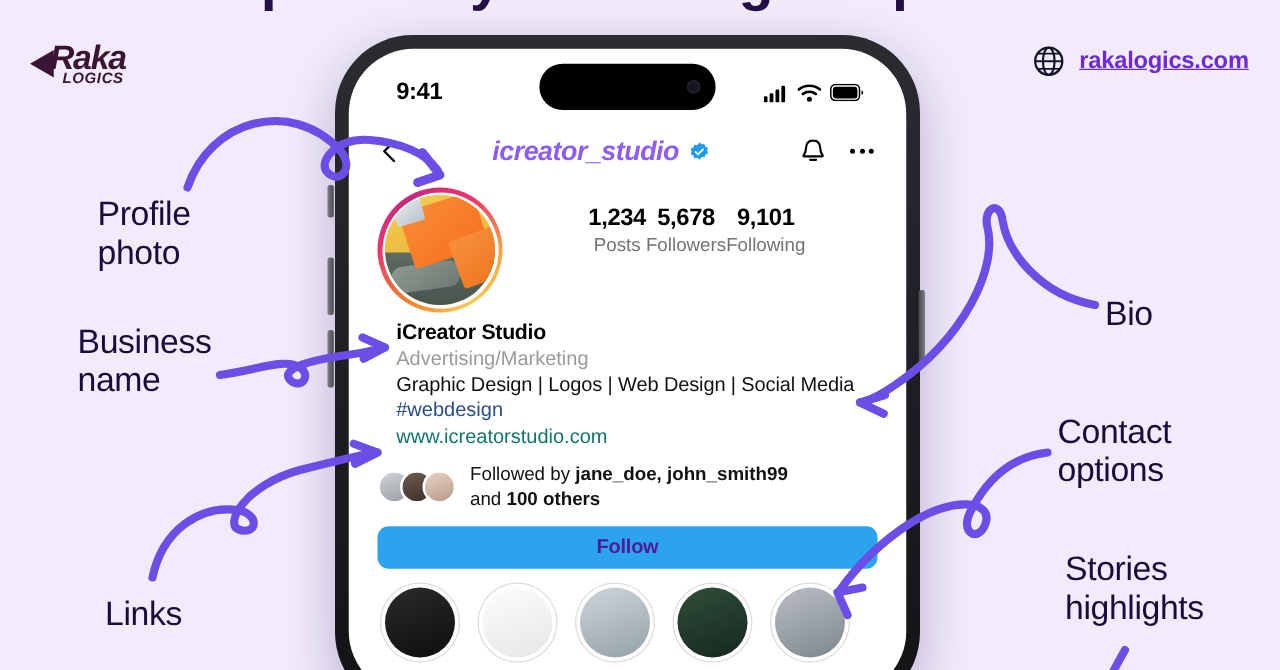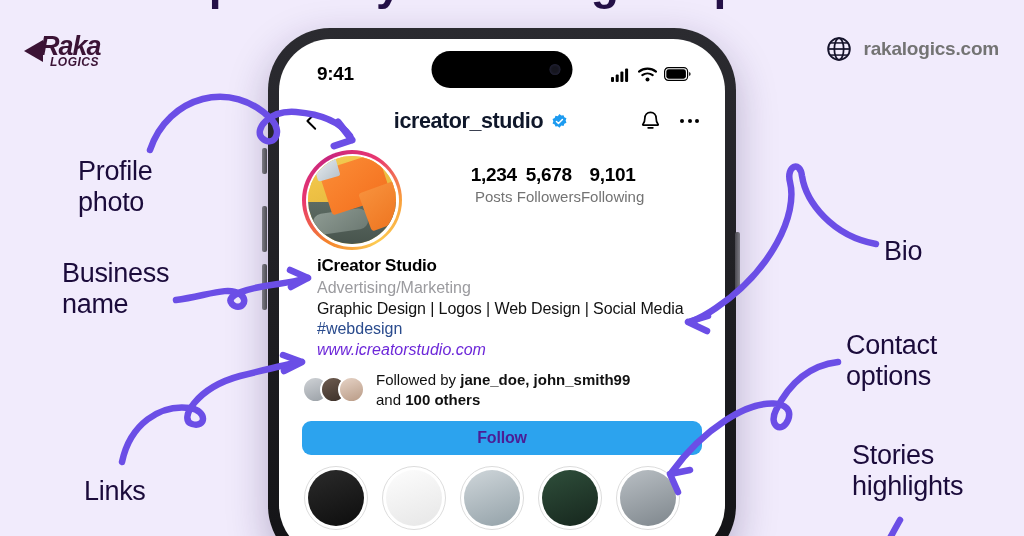--- a/index.html
+++ b/index.html
@@ -34,21 +34,21 @@
     letter-spacing:-1px;
   }
   .logo-logics {
     font-size:12px; font-weight:800; font-style:italic; color:#3B1335;
     letter-spacing:.5px; margin-left:10px; margin-top:-3px;
   }
 
   
   .site { position:absolute; right:25px; top:36px; display:flex; align-items:center; gap:11px; }
   .globe { width:26px;height:26px; flex:none; }
-  .site-url { font-size:19px; font-weight:700; color:#737373; letter-spacing:-.2px; }
+  .site-url { font-size:19px; font-weight:700; color:#6d28d9; letter-spacing:-.2px;text-decoration:underline; }
 
   
   .phone {
     position:absolute; left:268px; top:28px;
     width:468px; height:540px;
     background:linear-gradient(180deg,#2b2b30,#131316);
     border-radius:62px;
     padding:11px;
     box-shadow:0 14px 40px rgba(40,20,80,.28);
     z-index:5;
@@ -81,21 +81,21 @@
   }
   .dyn-cam { width:11px;height:11px;border-radius:50%;background:#16161f;
              box-shadow:inset 0 0 3px #2c2c4a; }
 
   
   .app-header {
     display:flex; align-items:center; padding:6px 26px 0 22px; height:46px; gap:10px;
   }
   .back-chev { width:22px; height:22px; flex:none; }
   .handle-wrap { flex:1; display:flex; align-items:center; justify-content:center; gap:8px; }
-  .handle { font-size:21.5px; font-weight:700; color:#0f172a; letter-spacing:-.4px; }
+  .handle { font-size:21.5px; font-weight:700; color:#8b5cf6; letter-spacing:-.4px;font-style:italic; }
   .verified { width:17px;height:17px; flex:none; }
   .hdr-icons { display:flex; align-items:center; gap:18px; }
   .bell { width:23px;height:23px; }
   .dots { display:flex; gap:3.5px; }
   .dots i { width:4px;height:4px;border-radius:50%;background:#000; display:block; }
 
   
   .profile-row { display:flex; align-items:flex-start; padding:9px 26px 0 23px; }
   .avatar-ring {
     width:100px; height:100px; border-radius:50%; flex:none;
@@ -126,21 +126,21 @@
   .stat { text-align:center; }
   .stat-num { font-size:19px; font-weight:700; color:#000; letter-spacing:-.3px; }
   .stat-lbl { font-size:15px; color:#737373; margin-top:2px; }
 
   
   .bio { padding:6px 26px 0 38px; }
   .biz-name { font-size:17px; font-weight:700; color:#000; letter-spacing:-.2px; }
   .category { font-size:16px; color:#9b9b9f; margin-top:3px; }
   .bio-line { font-size:16px; color:#111; margin-top:3px; letter-spacing:-.1px; }
   .bio-tag  { font-size:16px; color:#2a4b8d; margin-top:2px; }
-  .bio-link { font-size:16px; color:#6d28d9; margin-top:3px;font-style:italic; }
+  .bio-link { font-size:16px; color:#0f766e; margin-top:3px; }
 
   
   .followed { display:flex; align-items:center; gap:11px; padding:11px 26px 0 23px; }
   .faces { display:flex; flex:none; }
   .face { width:27px;height:27px;border-radius:50%;border:2px solid #fff; margin-left:-9px; overflow:hidden; }
   .face:first-child { margin-left:0; }
   .f1 { background:linear-gradient(160deg,#cfd2d6,#9aa0a6); }
   .f2 { background:linear-gradient(160deg,#6e5c50,#3c3029); }
   .f3 { background:linear-gradient(160deg,#e6d3c6,#b99b86); }
   .followed-txt { font-size:15px; color:#111; line-height:1.3; }

